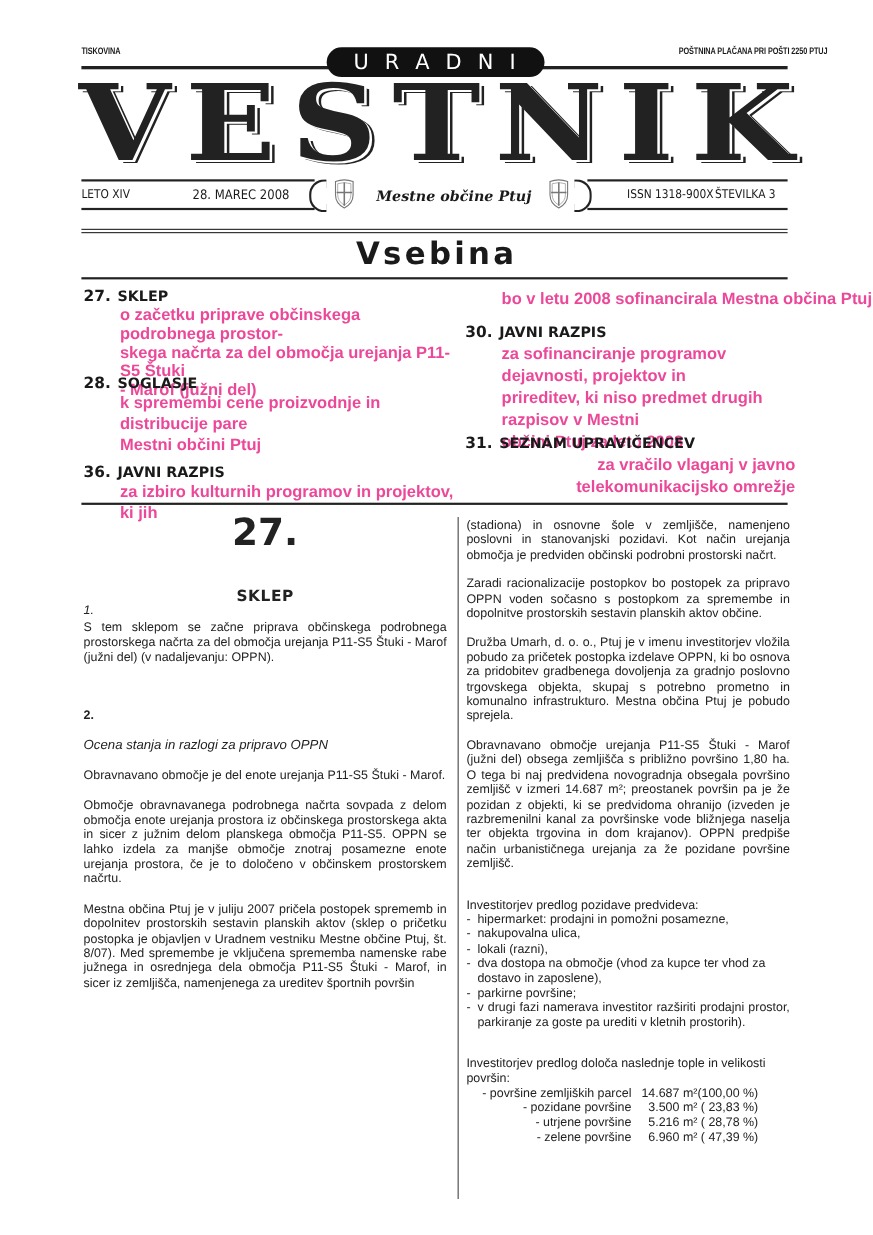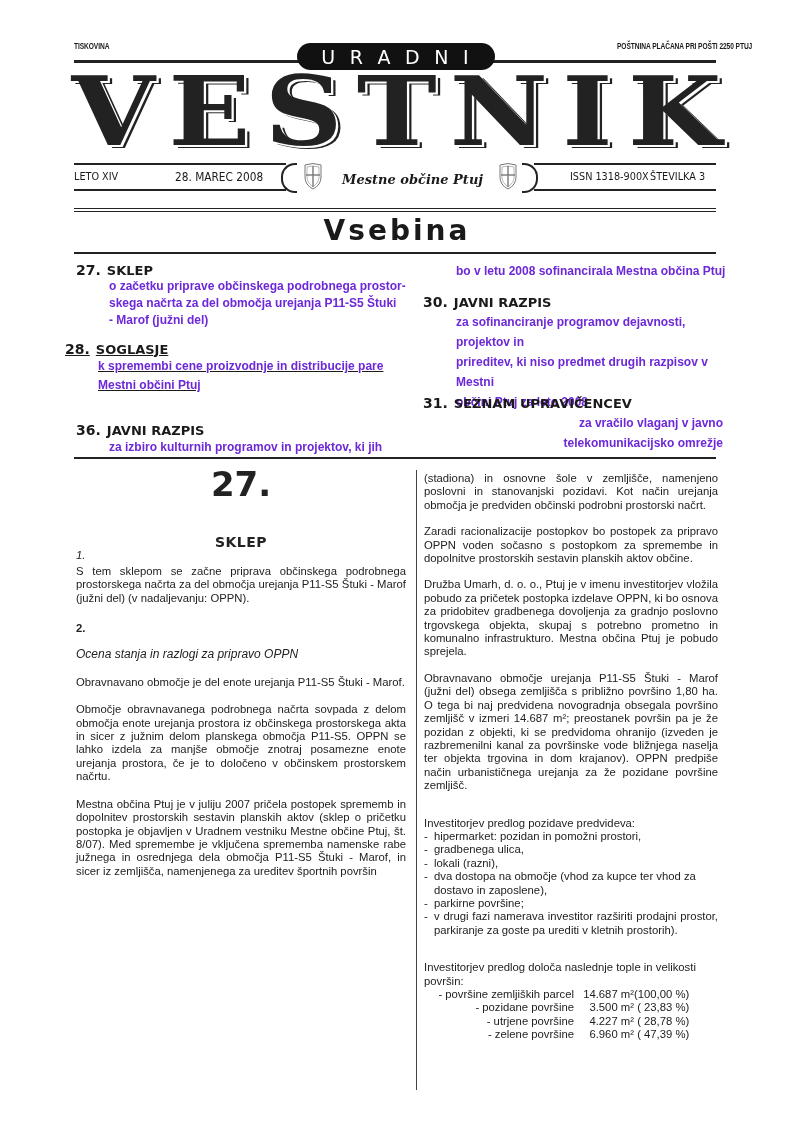--- a/index.html
+++ b/index.html
@@ -13,21 +13,21 @@
   .info-text { font-family:"DejaVu Sans", sans-serif; font-size:11px; font-weight:normal; transform:scaleX(0.88); transform-origin:left center; white-space:nowrap; }
   .bracket-l { position:absolute; width:14px; height:26px; border:2px solid #222; border-right:none; border-radius:14px 0 0 14px; }
   .bracket-r { position:absolute; width:14px; height:26px; border:2px solid #222; border-left:none; border-radius:0 14px 14px 0; }
   .crest { position:absolute; width:22px; height:28px; }
   .mestne { position:absolute; left:342px; top:172px; font-family:"DejaVu Serif", serif; font-style:italic; font-weight:bold; font-size:13px; white-space:nowrap; }
   .vsebina { position:absolute; left:0; width:794px; top:214px; text-align:center; font-family:"DejaVu Sans", sans-serif; font-weight:900; font-size:28px; letter-spacing:3px; }
   .toc-num { font-family:"DejaVu Sans", sans-serif; font-weight:bold; font-size:14px; }
   .toc-title { font-family:"DejaVu Sans", sans-serif; font-weight:bold; font-size:13px; }
   .toc-entry { position:absolute; }
   .toc-head { display:flex; gap:6px; align-items:baseline; }
-  .toc-desc { font-family:"Liberation Sans", sans-serif; font-size:12px; line-height:19px; margin-left:33px; font-weight:600; color:#6d28d9;}
+  .toc-desc { font-family:"Liberation Sans", sans-serif; font-size:15px; line-height:19px; margin-left:33px; font-weight:600; color:#ec4899;}
   .col { position:absolute; font-family:"Liberation Sans", sans-serif; font-size:11.3px; line-height:13.4px; color:#222; }
   .col p { margin:0 0 13px 0; text-align:justify; }
   .big-num { font-family:"DejaVu Sans", sans-serif; font-weight:900; font-size:34px; text-align:center; line-height:36px; }
   .h-sklep { font-family:"DejaVu Sans", sans-serif; font-weight:900; font-size:14px; text-align:center; letter-spacing:0.5px; margin-top:34px; }
   .sub-sklep { font-family:"Liberation Sans", sans-serif; font-weight:bold; font-size:12.5px; line-height:17px; text-align:center; margin-bottom:26px; }
   .art-num { font-style:italic; text-align:center; margin:0; }
   .art-num-b { font-weight:bold; text-align:center; margin:0; }
   .italic-c { font-style:italic; text-align:center; margin:0 0 14px 0 !important; font-size:12px; }
   ul.dash { list-style:none; margin:0; padding:0; }
   ul.dash li { position:relative; padding-left:10px; }
@@ -97,21 +97,21 @@
   <div class="toc-head">
       <span class="toc-num">27.</span>
       <span class="toc-title">SKLEP</span>
     </div>
   <div class="toc-desc" style="line-height:17px;">
     <div>o začetku priprave občinskega podrobnega prostor-</div>
     <div>skega načrta za del območja urejanja P11-S5 Štuki</div>
     <div>- Marof (južni del)</div>
   </div>
 </div>
-<div class="toc-entry" style="left:65px;top:341px;width:340px;text-decoration:underline;">
+<div class="toc-entry" style="left:76px;top:341px;width:340px;">
   <div class="toc-head">
       <span class="toc-num">28.</span>
       <span class="toc-title">SOGLASJE</span>
     </div>
   <div class="toc-desc">
     <div>k spremembi cene proizvodnje in distribucije pare</div>
     <div>Mestni občini Ptuj</div>
   </div>
 </div>
 <div class="toc-entry" style="left:76px;top:422px;width:340px;">
@@ -147,58 +147,58 @@
   </div>
 </div>
 
 <div class="rule" style="left:74px;top:457px;width:642px;height:2px;"></div>
 <div class="rule" style="left:416px;top:470px;width:1px;height:620px;background:#444;"></div>
 
 <div class="col" style="left:76px;top:466px;width:330px;">
   <div class="big-num">27.</div>
   <div class="h-sklep">SKLEP</div>
   <p class="art-num" style="margin-bottom:2px;">1.</p>
-  <p style="margin-bottom:17px;">S tem sklepom se začne priprava občinskega podrobnega prostorskega načrta za del območja urejanja P11-S5 Štuki - Marof (južni del) (v nadaljevanju: OPPN).</p>
+  <p style="margin-bottom:40px;">S tem sklepom se začne priprava občinskega podrobnega prostorskega načrta za del območja urejanja P11-S5 Štuki - Marof (južni del) (v nadaljevanju: OPPN).</p>
   <p class="art-num-b">2.</p>
   <p class="italic-c">Ocena stanja in razlogi za pripravo OPPN</p>
   <p style="margin-bottom:14px;">Obravnavano območje je del enote urejanja P11-S5 Štuki - Marof.</p>
   <p style="margin-bottom:14px;">Območje obravnavanega podrobnega načrta sovpada z delom območja enote urejanja prostora iz občinskega prostorskega akta in sicer z južnim delom planskega območja P11-S5. OPPN se lahko izdela za manjše območje znotraj posamezne enote urejanja prostora, če je to določeno v občinskem prostorskem načrtu.</p>
   <p>Mestna občina Ptuj je v juliju 2007 pričela postopek sprememb in dopolnitev prostorskih sestavin planskih aktov (sklep o pričetku postopka je objavljen v Uradnem vestniku Mestne občine Ptuj, št. 8/07). Med spremembe je vključena sprememba namenske rabe južnega in osrednjega dela območja P11-S5 Štuki - Marof, in sicer iz zemljišča, namenjenega za ureditev športnih površin</p>
 </div>
 
 <div class="col" style="left:424px;top:472px;width:294px;">
   <p>(stadiona) in osnovne šole v zemljišče, namenjeno poslovni in stanovanjski pozidavi. Kot način urejanja območja je predviden občinski podrobni prostorski načrt.</p>
   <p>Zaradi racionalizacije postopkov bo postopek za pripravo OPPN voden sočasno s postopkom za spremembe in dopolnitve prostorskih sestavin planskih aktov občine.</p>
   <p>Družba Umarh, d. o. o., Ptuj je v imenu investitorjev vložila pobudo za pričetek postopka izdelave OPPN, ki bo osnova za pridobitev gradbenega dovoljenja za gradnjo poslovno trgovskega objekta, skupaj s potrebno prometno in komunalno infrastrukturo. Mestna občina Ptuj je pobudo sprejela.</p>
   <p style="margin-bottom:24px;">Obravnavano območje urejanja P11-S5 Štuki - Marof (južni del) obsega zemljišča s približno površino 1,80 ha. O tega bi naj predvidena novogradnja obsegala površino zemljišč v izmeri 14.687 m²; preostanek površin pa je že pozidan z objekti, ki se predvidoma ohranijo (izveden je razbremenilni kanal za površinske vode bližnjega naselja ter objekta trgovina in dom krajanov). OPPN predpiše način urbanističnega urejanja za že pozidane površine zemljišč.</p>
   <div>Investitorjev predlog pozidave predvideva:</div>
   <ul class="dash" style="margin-bottom:24px;">
-    <li>hipermarket: pozidan in pomožni prostori,</li>
-    <li>gradbenega ulica,</li>
+    <li>hipermarket: prodajni in pomožni posamezne,</li>
+    <li>nakupovalna ulica,</li>
     <li>lokali (razni),</li>
     <li>dva dostopa na območje (vhod za kupce ter vhod za dostavo in zaposlene),</li>
     <li>parkirne površine;</li>
     <li style="text-align:justify;">v drugi fazi namerava investitor razširiti prodajni prostor, parkiranje za goste pa urediti v kletnih prostorih).</li>
   </ul>
   <div>Investitorjev predlog določa naslednje tople in velikosti površin:</div>
   <table class="areas">
     <tbody>
         <tr>
           <td style="width:150px;">- površine zemljiških parcel</td>
           <td style="width:60px;margin-left:20px;">14.687 m²</td>
           <td>(100,00 %)</td>
         </tr>
     <tr>
           <td>- pozidane površine</td>
           <td>3.500 m²</td>
           <td>(  23,83 %)</td>
         </tr>
     <tr>
           <td>- utrjene površine</td>
-          <td>4.227 m²</td>
+          <td>5.216 m²</td>
           <td>(  28,78 %)</td>
         </tr>
     <tr>
           <td>- zelene površine</td>
           <td>6.960 m²</td>
           <td>(  47,39 %)</td>
         </tr>
   </tbody>
     </table>
 </div>

